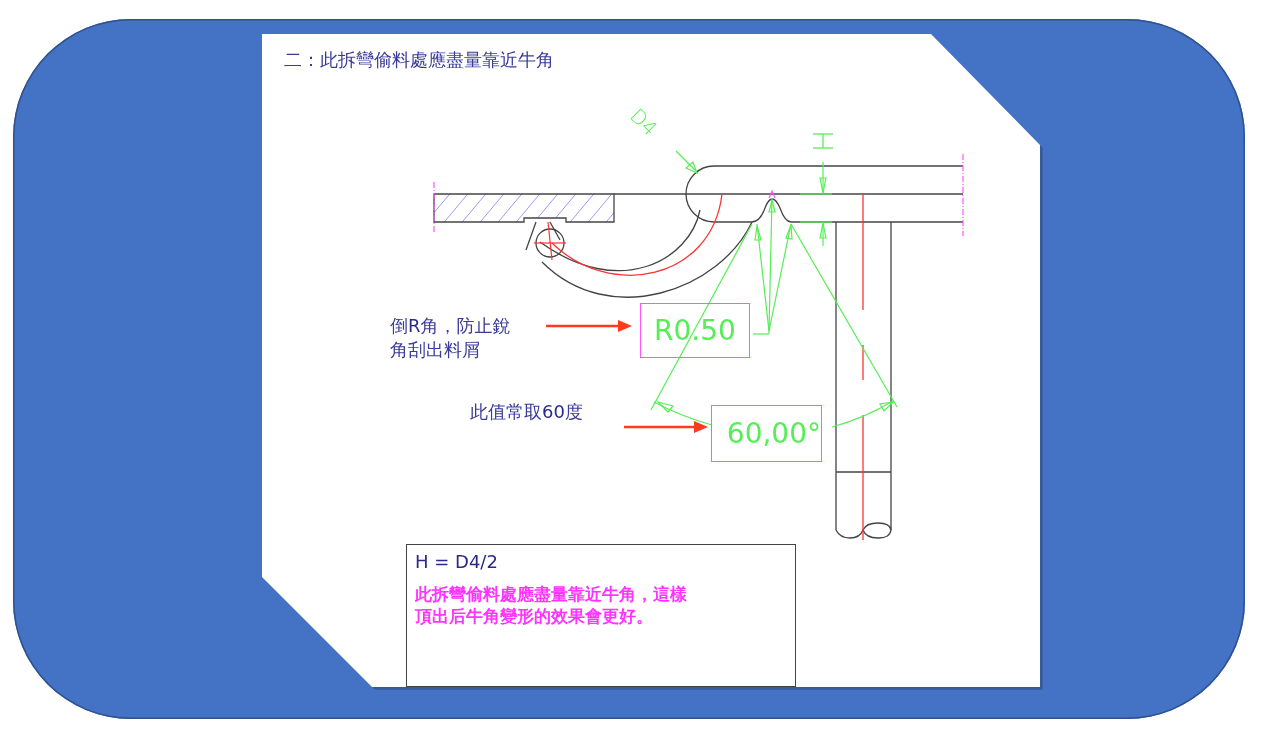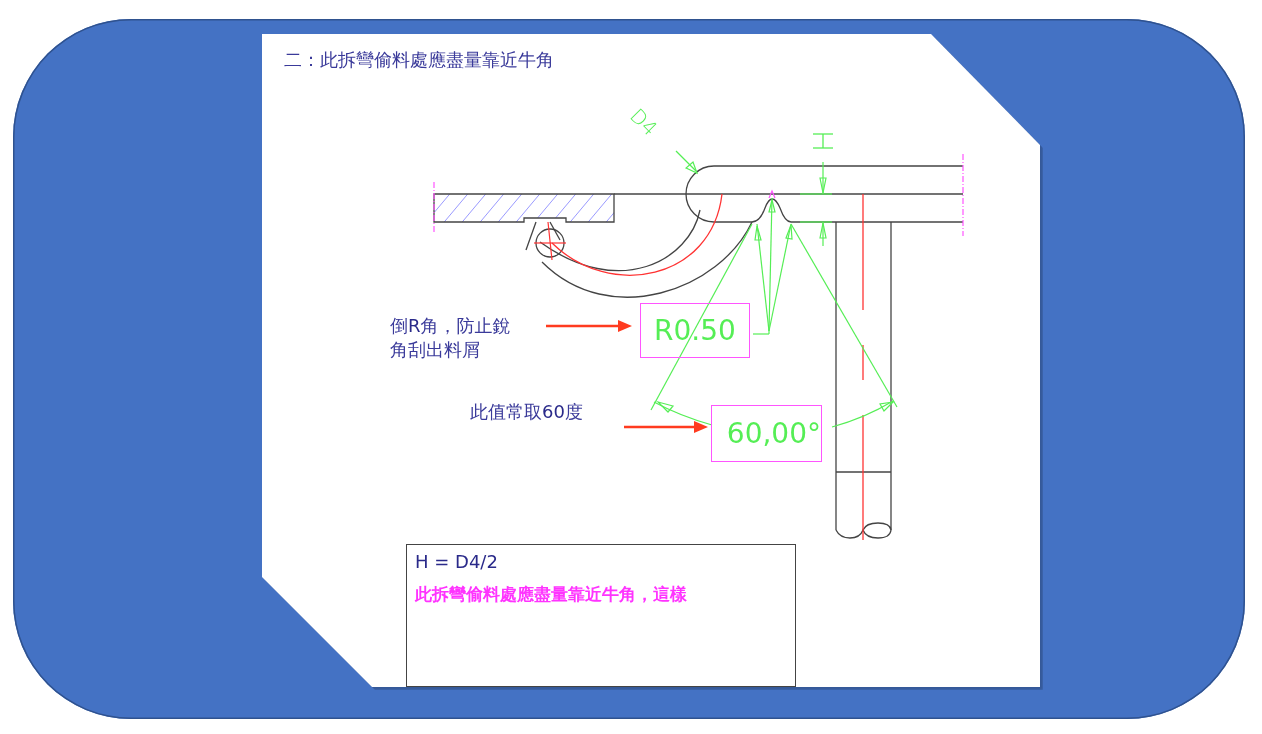--- a/index.html
+++ b/index.html
@@ -159,14 +159,15 @@
 </div>
 
 <div class="label-blue" style="left:470px;top:400px;">
   <span>此值常取</span><b>60</b><span>度</span>
 </div>
 
 <div class="note-box">
   <div class="note-formula">H = D4/2</div>
   <div class="gap"></div>
   <div class="note-line">此拆彎偷料處應盡量靠近牛角，這樣</div>
+  <div class="note-line">頂出后牛角變形的效果會更好。</div>
   <div class="gap"></div>
 </div>
 
 </body></html>

